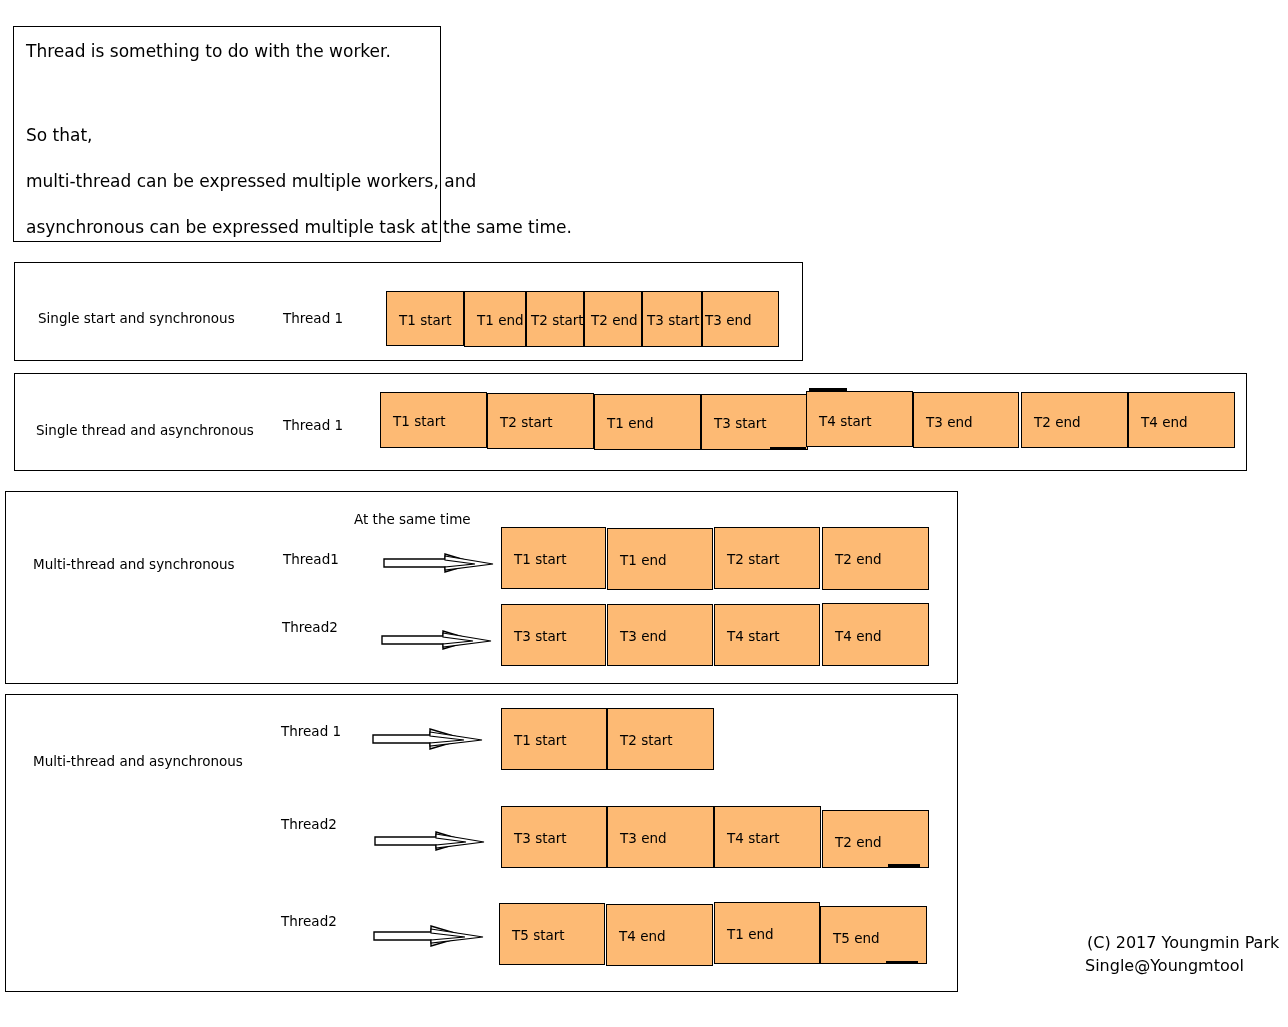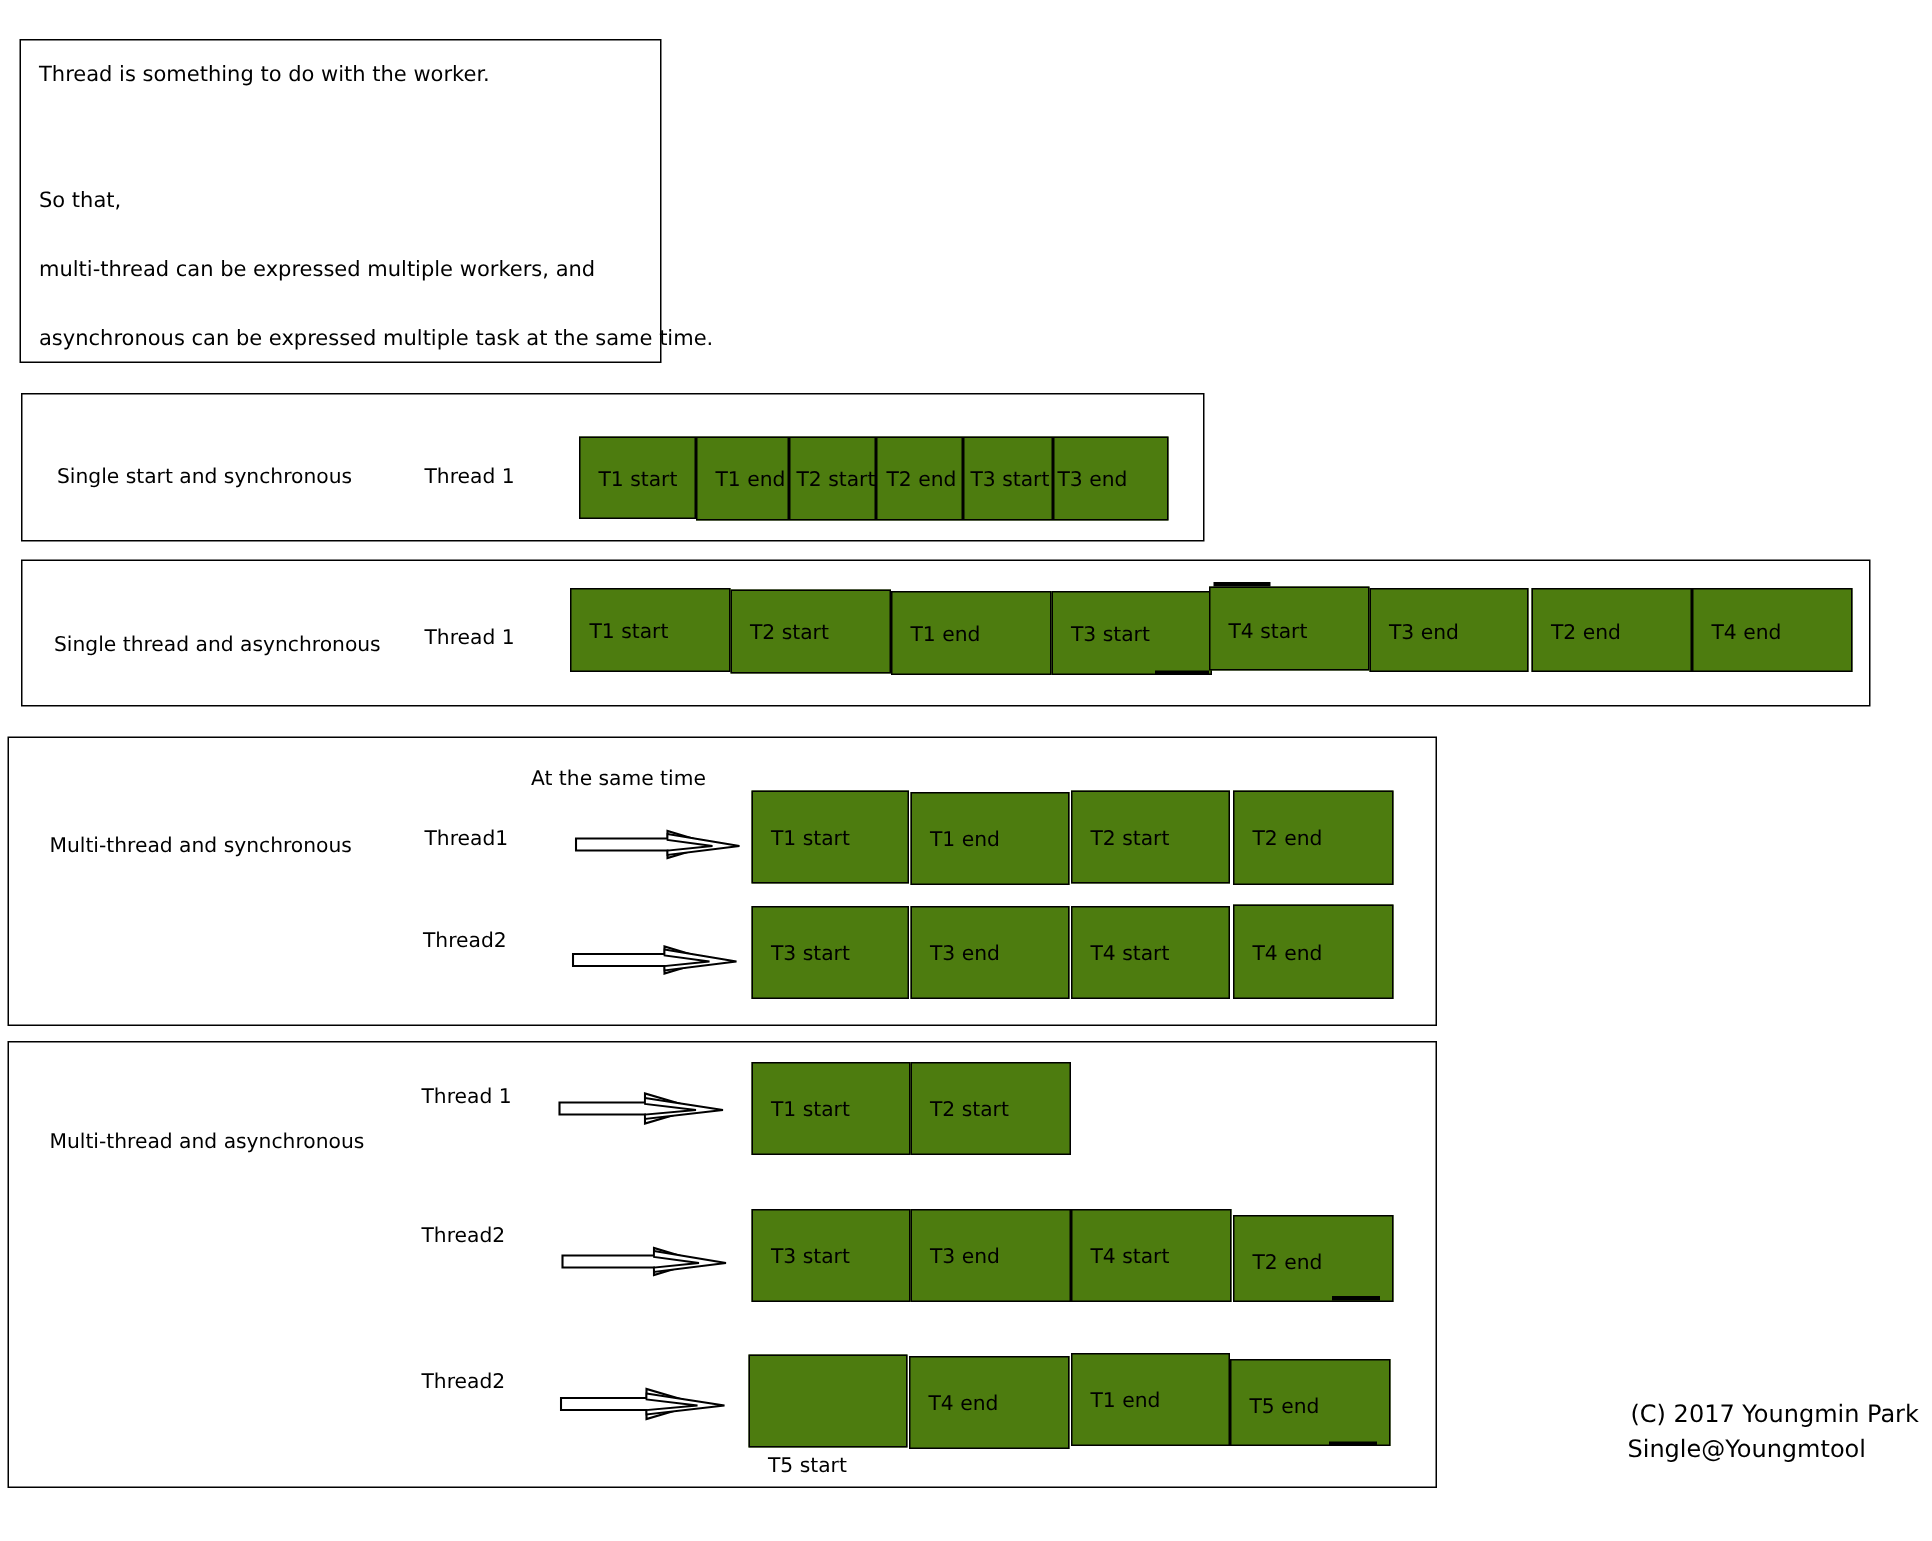--- a/index.html
+++ b/index.html
@@ -28,21 +28,21 @@
   }
   .note-box {
     position: absolute;
     border: 1px solid #000000;
     background: #ffffff;
     box-sizing: border-box;
     padding: 0;
   }
   .note-line {
     position: absolute;
-    font-size: 14px;
+    font-size: 17px;
     line-height: 1;
     white-space: pre;
     color: #000000;
   }
   .section-label {
     position: absolute;
     font-size: 13.5px;
     line-height: 1;
     white-space: pre;
     color: #000000;
@@ -57,21 +57,21 @@
   .caption-label {
     position: absolute;
     font-size: 13.5px;
     line-height: 1;
     white-space: pre;
     color: #000000;
   }
   .task-box {
     position: absolute;
     border: 1px solid #000000;
-    background: #4d7c0f;
+    background: #fdba74;
     box-sizing: border-box;
     text-align: right;
   }
   .task-box > span {
     position: absolute;
     left: 12px;
     font-size: 13.5px;
     line-height: 1;
     white-space: pre;
     color: #000000;
@@ -245,21 +245,21 @@
   <div class="smudge" style="left:888px; top:864px; width:32px; height:3px;"></div>
 
   <div class="thread-label" style="left:281px; top:915px;">Thread2</div>
   <div class="arrow" style="left:373px; top:924px; width:112px; height:28px;">
     <svg width="112" height="28" viewBox="0 0 112 28" xmlns="http://www.w3.org/2000/svg">
       <polygon points="1,8 58,8 58,2 92,12 58,22 58,16 1,16" fill="#ffffff" stroke="#000000" stroke-width="1.4"></polygon>
       <polygon points="58,5 110,13 58,19 58,16 92,13 58,9" fill="#ffffff" stroke="#000000" stroke-width="1.2"></polygon>
     </svg>
   </div>
   <div class="task-box" style="left:499px; top:903px; width:106px; height:62px;">
-    <span style="top:25px;margin-top:42px;">T5 start</span>
+    <span style="top:25px;">T5 start</span>
   </div>
   <div class="task-box" style="left:606px; top:904px; width:107px; height:62px;">
     <span style="top:25px;">T4 end</span>
   </div>
   <div class="task-box" style="left:714px; top:902px; width:106px; height:62px;">
     <span style="top:25px;">T1 end</span>
   </div>
   <div class="task-box" style="left:820px; top:906px; width:107px; height:58px;">
     <span style="top:25px;">T5 end</span>
   </div>

